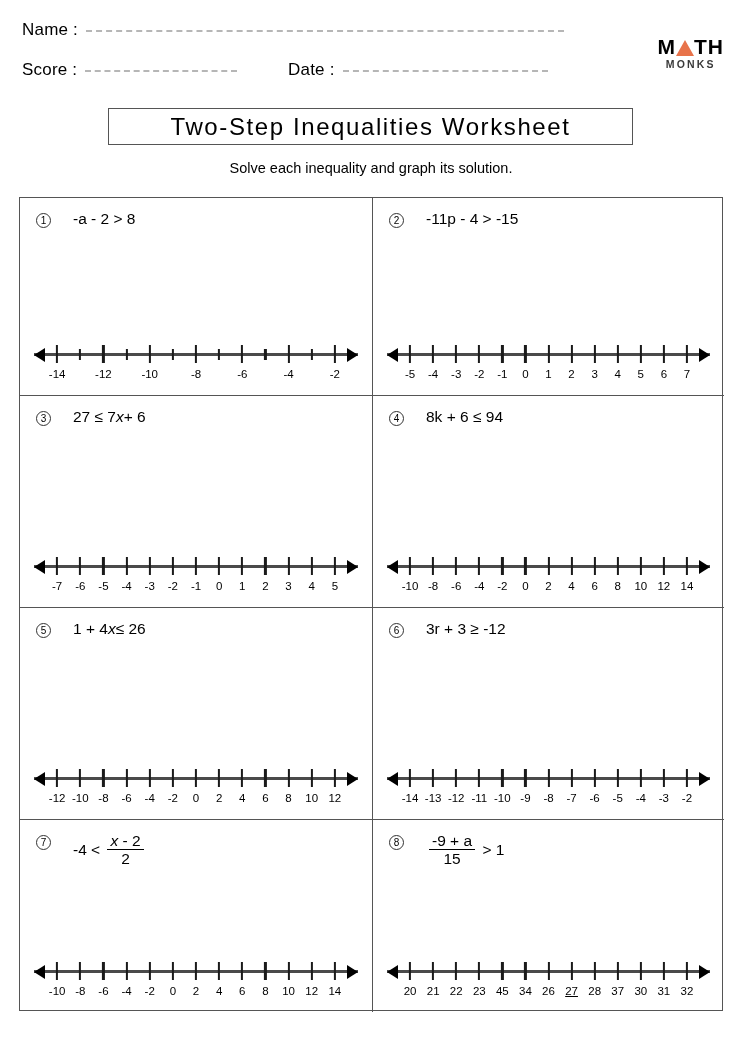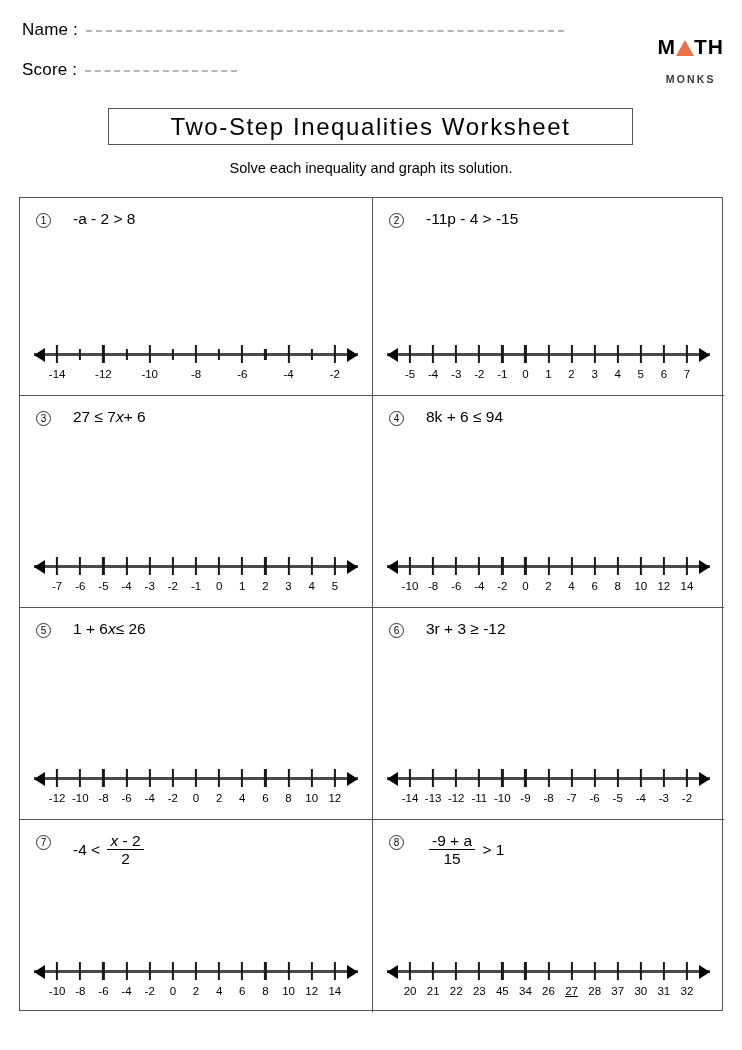--- a/index.html
+++ b/index.html
@@ -66,21 +66,21 @@
     border-bottom: 16px solid #e8734a;
     margin: 0 0px;
     position: relative;
     top: 1px;
   }
   .logo-monks {
     font-size: 10.5px;
     font-weight: 700;
     letter-spacing: 2.2px;
     color: #3a3a3a;
-    margin-top: 17px;
+    margin-top: 2px;
   }
 
   
   .title-box {
     position: absolute;
     left: 108px; top: 108px;
     width: 525px; height: 37px;
     border: 1.5px solid #555;
     display: flex;
     align-items: center;
@@ -208,20 +208,24 @@
   <div class="field-row" id="score-row">
     <span class="field-label">Score :</span>
     <span class="dash-line"></span>
   </div>
 
   <div class="field-row" id="name-row">
     <span class="field-label">Name :</span>
     <span class="dash-line"></span>
   </div>
 
+  <div class="field-row" id="date-row">
+    <span class="field-label">Date :</span>
+    <span class="dash-line"></span>
+  </div>
 
   <div class="logo">
     <div class="logo-math">
       <span>M</span>
       <span class="logo-tri"></span>
       <span>TH</span>
     </div>
     <div class="logo-monks">MONKS</div>
   </div>
 </div>
@@ -397,21 +401,21 @@
           <div class="nl-label" style="left: 78.5714%;">10</div>
           <div class="nl-label" style="left: 85.7143%;">12</div>
           <div class="nl-label" style="left: 92.8571%;">14</div>
         </div>
       </div>
     </div>
     <div class="cell">
       <div class="prob-head">
         <div class="prob-num">5</div>
         <div class="prob-expr">
-          <span>1 + 6</span>
+          <span>1 + 4</span>
           <span class="var">x</span>
           <span> ≤ 26</span>
         </div>
       </div>
       <div class="numline">
         <div class="nl-axis"></div>
         <div class="nl-arrow left"></div>
         <div class="nl-arrow right"></div>
         <div class="nl-ticks">
           <div class="tick major" style="left: 7.14286%;"></div>

